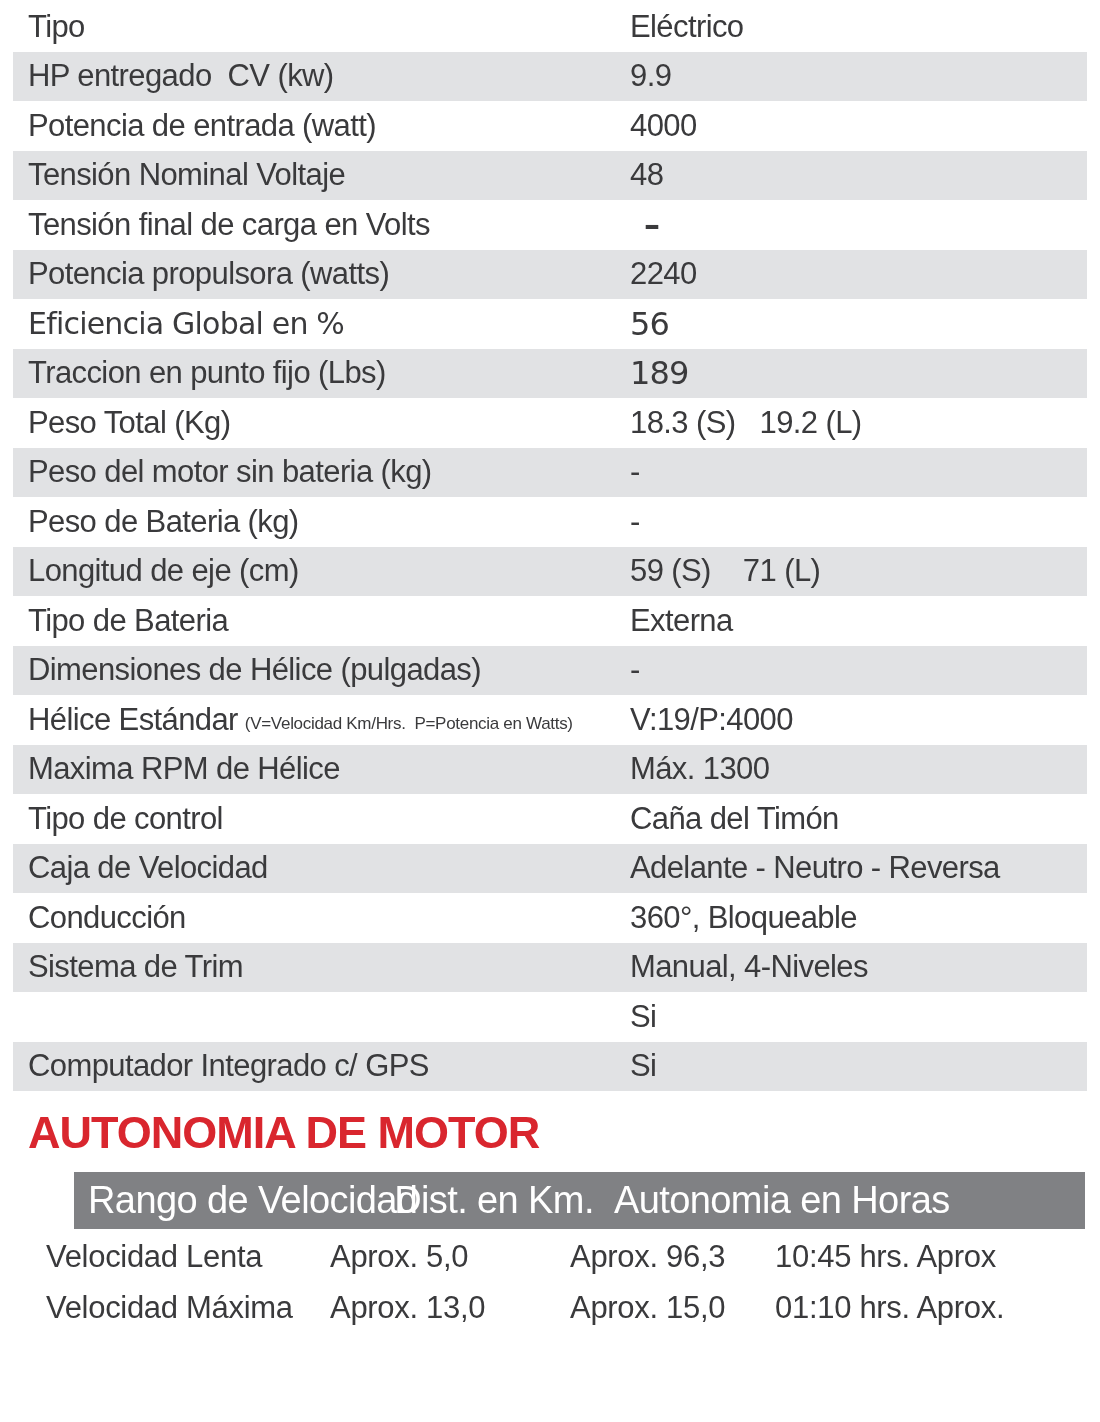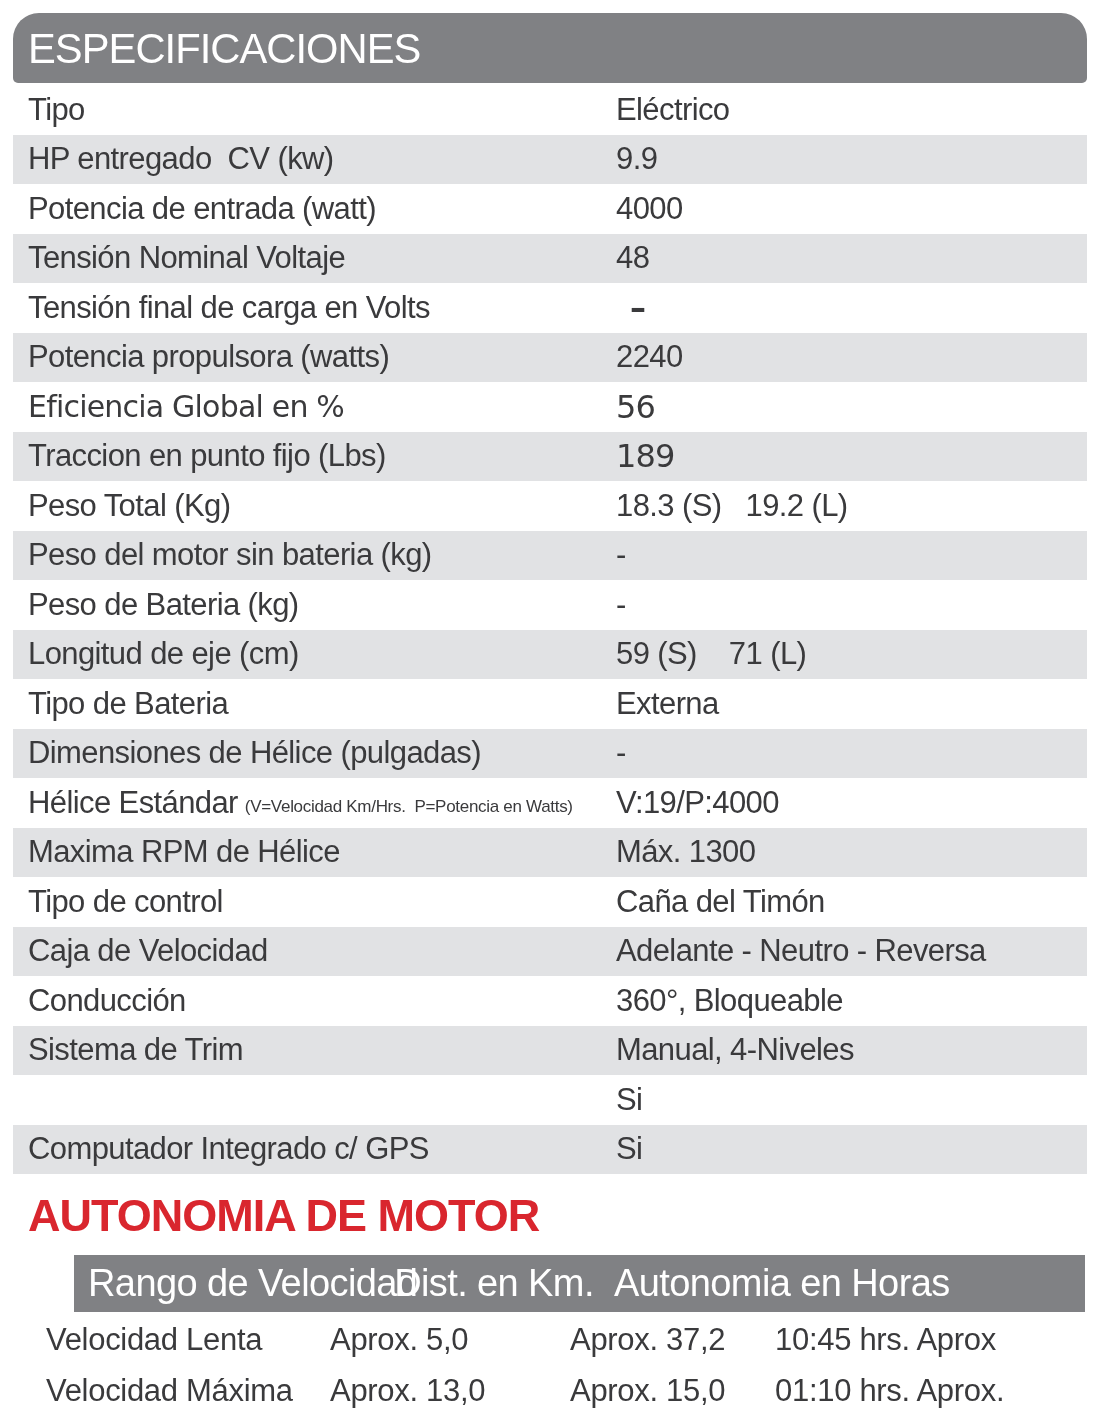--- a/index.html
+++ b/index.html
@@ -47,21 +47,21 @@
   .spec-label { white-space: pre; }
   .spec-note {
     font-size: 17px;
     letter-spacing: -0.3px;
     margin-left: 7px;
     padding-top: 8px;
     white-space: pre;
   }
   .spec-value {
     position: absolute;
-    left: 603px;
+    left: 617px;
     top: 50%;
     transform: translateY(-50%);
     white-space: pre;
   }
   .alt-font {
     font-family: "DejaVu Sans", sans-serif;
     font-size: 30px;
     letter-spacing: -0.8px;
   }
   .spec-value.alt-font { font-size: 32px; }
@@ -100,23 +100,20 @@
     color: #3a3a3c;
   }
   .at-cell { text-align: left; white-space: pre; }
   .at-cell:first-child { text-align: left; padding-left: 16px; }
 </style>
 </head>
 <body>
 
 <div class="page">
 
-  <div class="header-bar">
-    <span class="title">ESPECIFICACIONES</span>
-  </div>
 
   <div class="spec-table" id="spec-table">
   <div class="spec-row">
     <span class="spec-label">Tipo</span>
 
     <span class="spec-value">Eléctrico</span>
   </div>
 
   <div class="spec-row gray">
     <span class="spec-label">HP entregado  CV (kw)</span>
@@ -254,21 +251,21 @@
   <div class="at-hcell">Dist. en Km.</div>
 
   <div class="at-hcell">Autonomia en Horas</div>
 </div>
     <div id="at-body">
   <div class="at-row">
   <div class="at-cell">Velocidad Lenta</div>
 
   <div class="at-cell">Aprox. 5,0</div>
 
-  <div class="at-cell">Aprox. 37,2</div>
+  <div class="at-cell">Aprox. 96,3</div>
 
   <div class="at-cell">10:45 hrs. Aprox</div>
 </div>
 
   <div class="at-row">
   <div class="at-cell">Velocidad Máxima</div>
 
   <div class="at-cell">Aprox. 13,0</div>
 
   <div class="at-cell">Aprox. 15,0</div>

